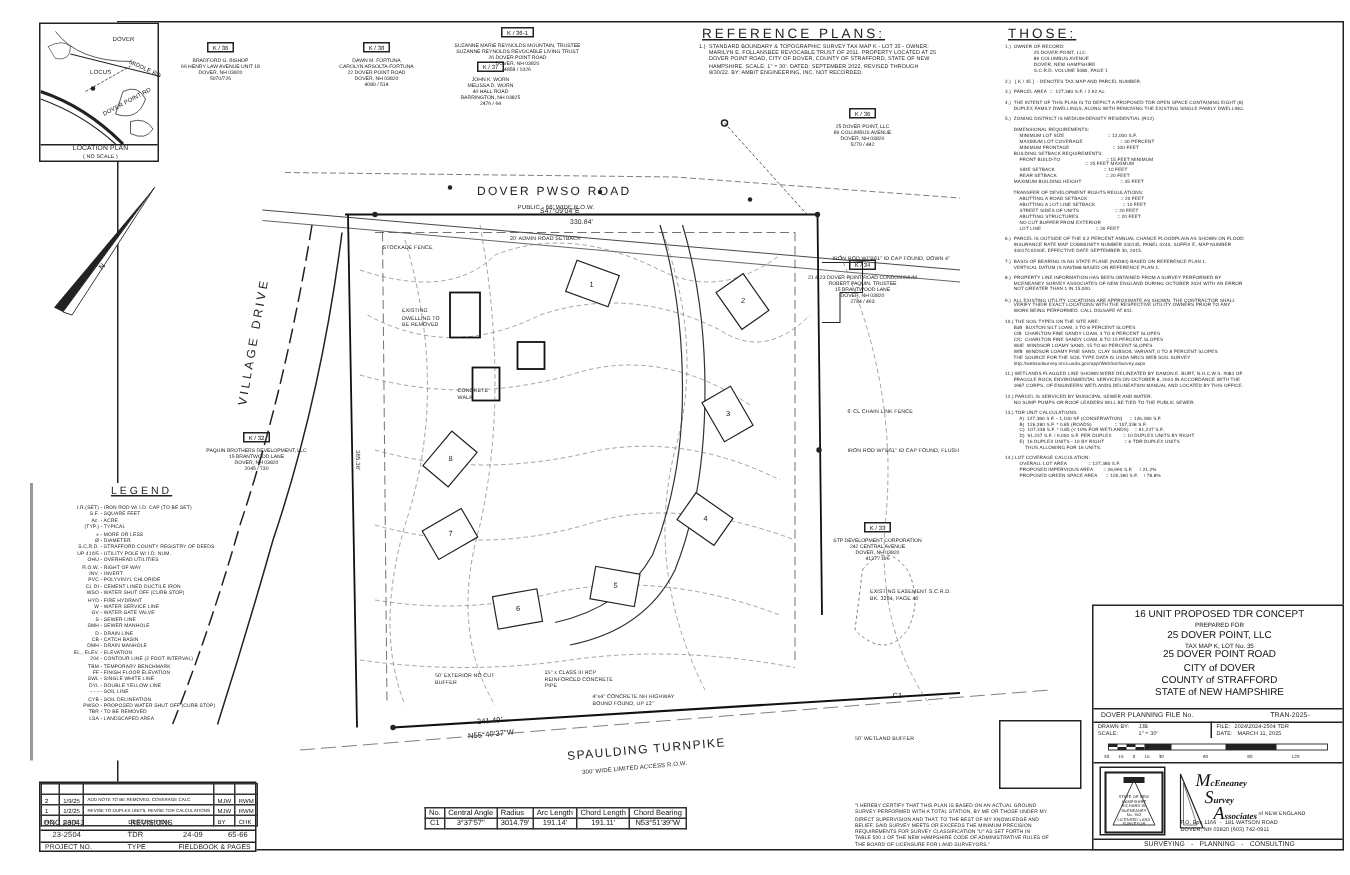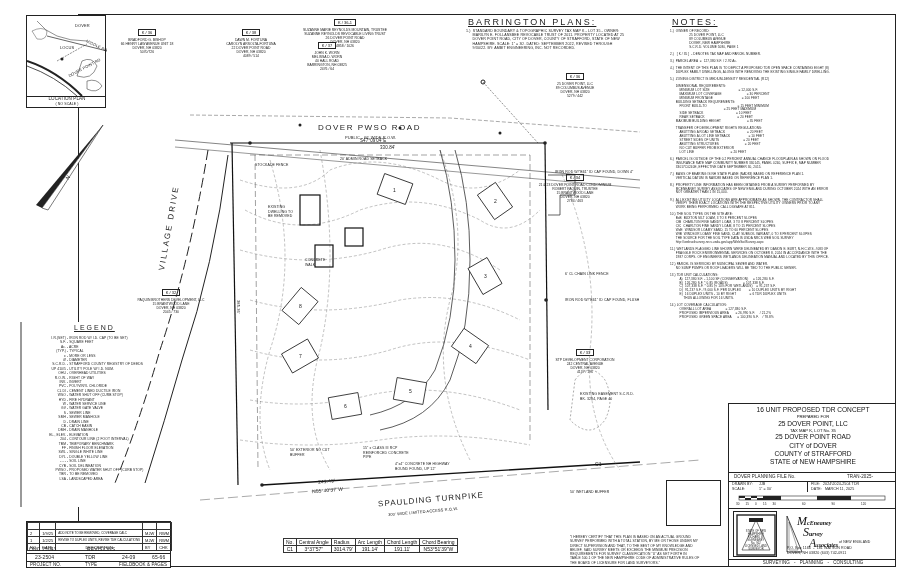--- a/index.html
+++ b/index.html
@@ -238,30 +238,30 @@
 <div class="t" style="left:393px;top:188px;font-size:5px;">1</div>
 <div class="t" style="left:494px;top:199px;font-size:5px;">2</div>
 <div class="t" style="left:484px;top:274px;font-size:5px;">3</div>
 <div class="t" style="left:469px;top:344px;font-size:5px;">4</div>
 <div class="t" style="left:409px;top:389px;font-size:5px;">5</div>
 <div class="t" style="left:344px;top:404px;font-size:5px;">6</div>
 <div class="t" style="left:299px;top:354px;font-size:5px;">7</div>
 <div class="t" style="left:299px;top:304px;font-size:5px;">8</div>
 
 <div>
-  <div class="sect-title" style="left:468px;top:17px;">BARRINGTON PLANS:</div>
+  <div class="sect-title" style="left:468px;top:17px;">REFERENCE PLANS:</div>
   <div class="t" style="left:466px;top:29px;font-size:3.6px;line-height:4.2px;">1.)  STANDARD BOUNDARY &amp; TOPOGRAPHIC SURVEY TAX MAP K - LOT 35 - OWNER:
       MARILYN E. FOLLANSBEE REVOCABLE TRUST OF 2011. PROPERTY LOCATED AT 25
       DOVER POINT ROAD, CITY OF DOVER, COUNTY OF STRAFFORD, STATE OF NEW
       HAMPSHIRE. SCALE: 1" = 30'. DATED: SEPTEMBER 2022, REVISED THROUGH
       9/30/22. BY: AMBIT ENGINEERING, INC. NOT RECORDED.</div>
 </div>
 
 <div>
-  <div class="sect-title" style="left:672px;top:17px;">NOTES:</div>
+  <div class="sect-title" style="left:672px;top:17px;">THOSE:</div>
   <div id="notes-list" class="abs" style="left:670px;top:30px;width:225px;">
       <div class="t" style="top: 0px; left: 0px; font-size: 3.1px; line-height: 3.9px;">1.)  OWNER OF RECORD:
                     25 DOVER POINT, LLC
                     89 COLUMBUS AVENUE
                     DOVER, NEW HAMPSHIRE
                     S.C.R.D. VOLUME 5080, PAGE 1</div>
       <div class="t" style="top: 22.7px; left: 0px; font-size: 3.1px; line-height: 3.9px;">2.)   [ K / 35 ]  - DENOTES TAX MAP AND PARCEL NUMBER.</div>
       <div class="t" style="top: 29.8px; left: 0px; font-size: 3.1px; line-height: 3.9px;">3.)  PARCEL AREA  =  127,380 S.F. / 2.92 Ac.</div>
       <div class="t" style="top: 36.9px; left: 0px; font-size: 3.1px; line-height: 3.9px;">4.)  THE INTENT OF THIS PLAN IS TO DEPICT A PROPOSED TDR OPEN SPACE CONTAINING EIGHT (8)
       DUPLEX FAMILY DWELLINGS, ALONG WITH REMOVING THE EXISTING SINGLE FAMILY DWELLING.</div>

